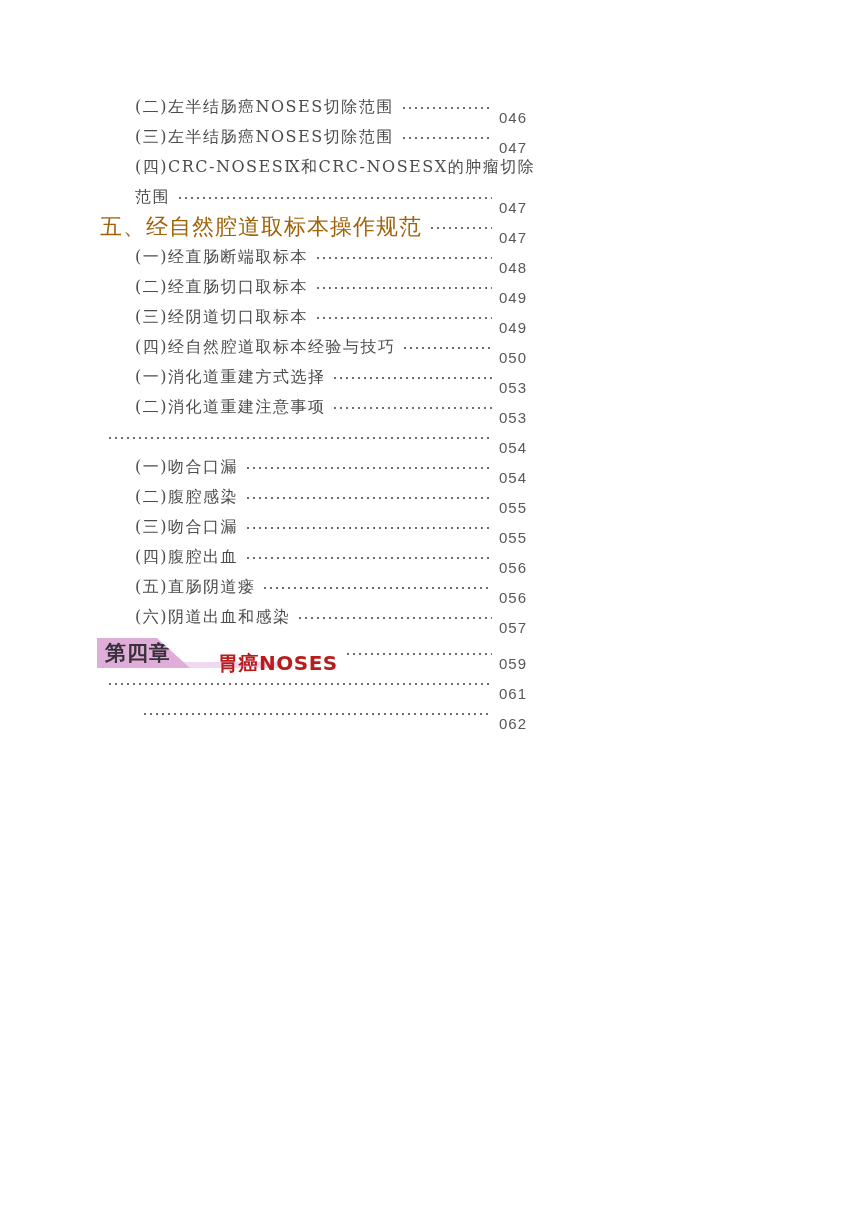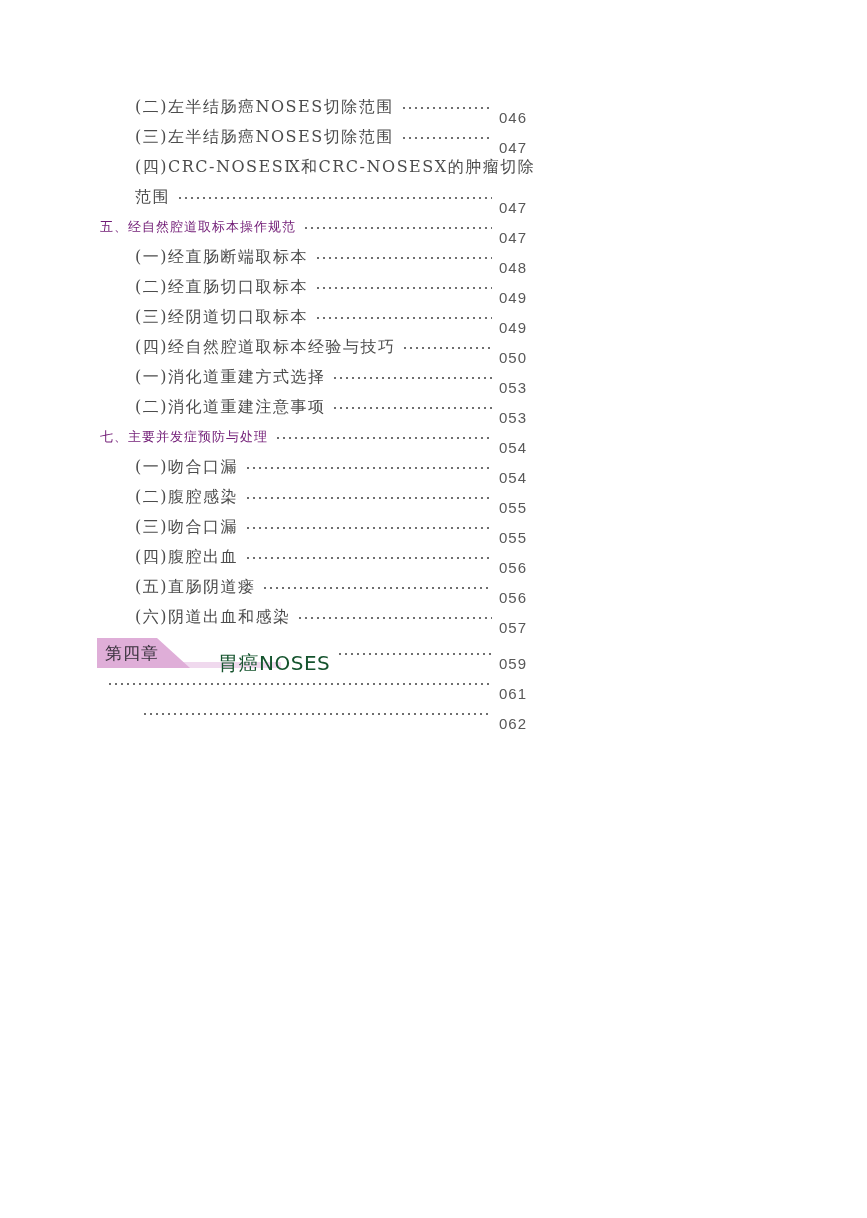--- a/index.html
+++ b/index.html
@@ -19,22 +19,22 @@
   }
   .row {
     display: flex;
     align-items: center;
     height: 30px;
     white-space: nowrap;
   }
   .row .lbl { flex: 0 0 auto; }
   .l1 .lbl {
     font-family: "DejaVu Sans", "Liberation Sans", sans-serif;
-    font-size: 13px;
-    color: #701a75;
+    font-size: 22px;
+    color: #a16207;
     letter-spacing: 1px;
   }
   .l2 { padding-left: 35px; }
   .l2 .lbl {
     font-family: "DejaVu Serif", "Liberation Serif", serif;
     font-size: 16px;
     color: #4c4c4c;
     letter-spacing: 1.5px;
   }
   .leader {
@@ -80,34 +80,34 @@
     margin-left: -3px;
     width: 93px;
     height: 30px;
     background: #dfaed8;
     clip-path: polygon(0 0, calc(100% - 33px) 0, 100% 100%, 0 100%);
     display: flex;
     align-items: center;
   }
   .badge .badge-text {
     font-family: "DejaVu Sans", sans-serif;
-    font-size: 17px;
-    font-weight: normal;
+    font-size: 21px;
+    font-weight: bold;
     color: #38313c;
     padding-left: 8px;
     letter-spacing: 1px;
   }
   .chapter-title {
     position: relative;
     z-index: 1;
     margin-left: 28px;
     font-family: "DejaVu Sans", sans-serif;
     font-size: 20px;
-    font-weight: normal;
-    color: #14532d;
+    font-weight: bold;
+    color: #b91c1c;
     letter-spacing: 0.5px;
     flex: 0 0 auto;
     margin-top: 20px;
   }
 </style>
 </head>
 <body>
 
 <div class="page">
   <div class="toc">
@@ -171,21 +171,20 @@
       <span class="num">053</span>
     </div>
 
     <div class="row l2">
       <span class="lbl">(二)消化道重建注意事项</span>
       <span class="leader"></span>
       <span class="num">053</span>
     </div>
 
     <div class="row l1">
-      <span class="lbl">七、主要并发症预防与处理</span>
       <span class="leader"></span>
       <span class="num">054</span>
     </div>
 
     <div class="row l2">
       <span class="lbl">(一)吻合口漏</span>
       <span class="leader"></span>
       <span class="num">054</span>
     </div>
 

